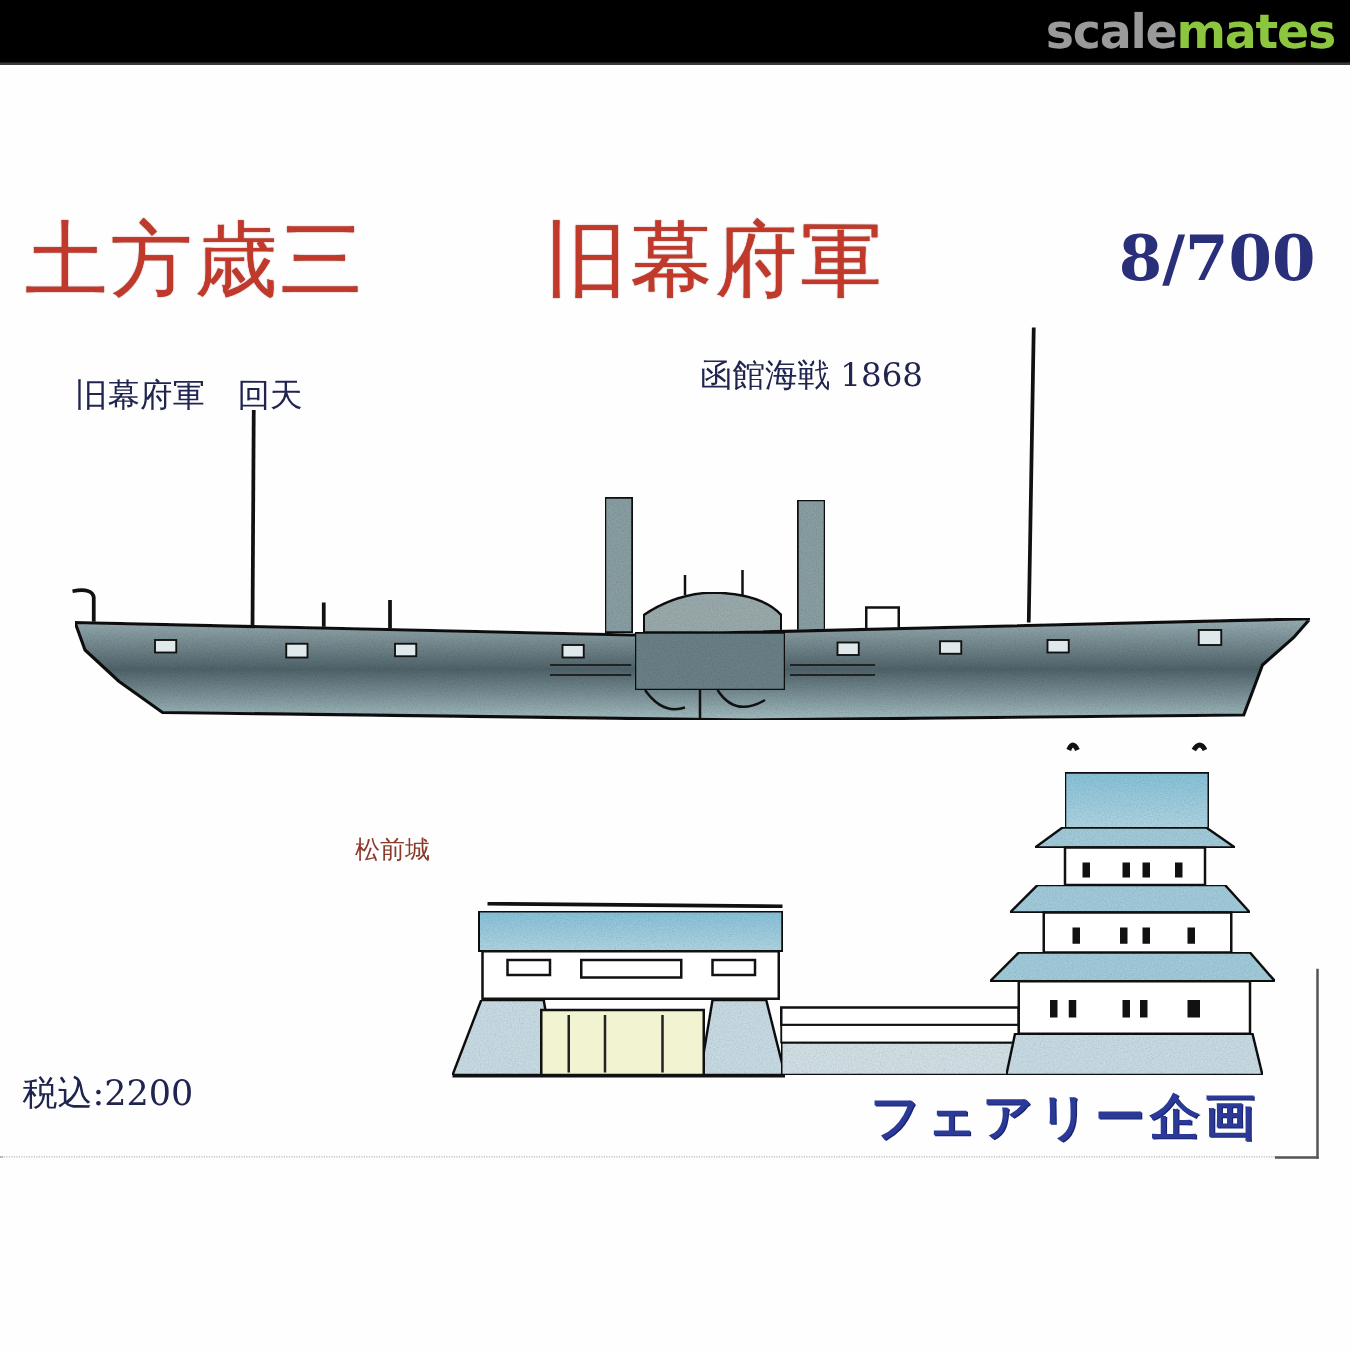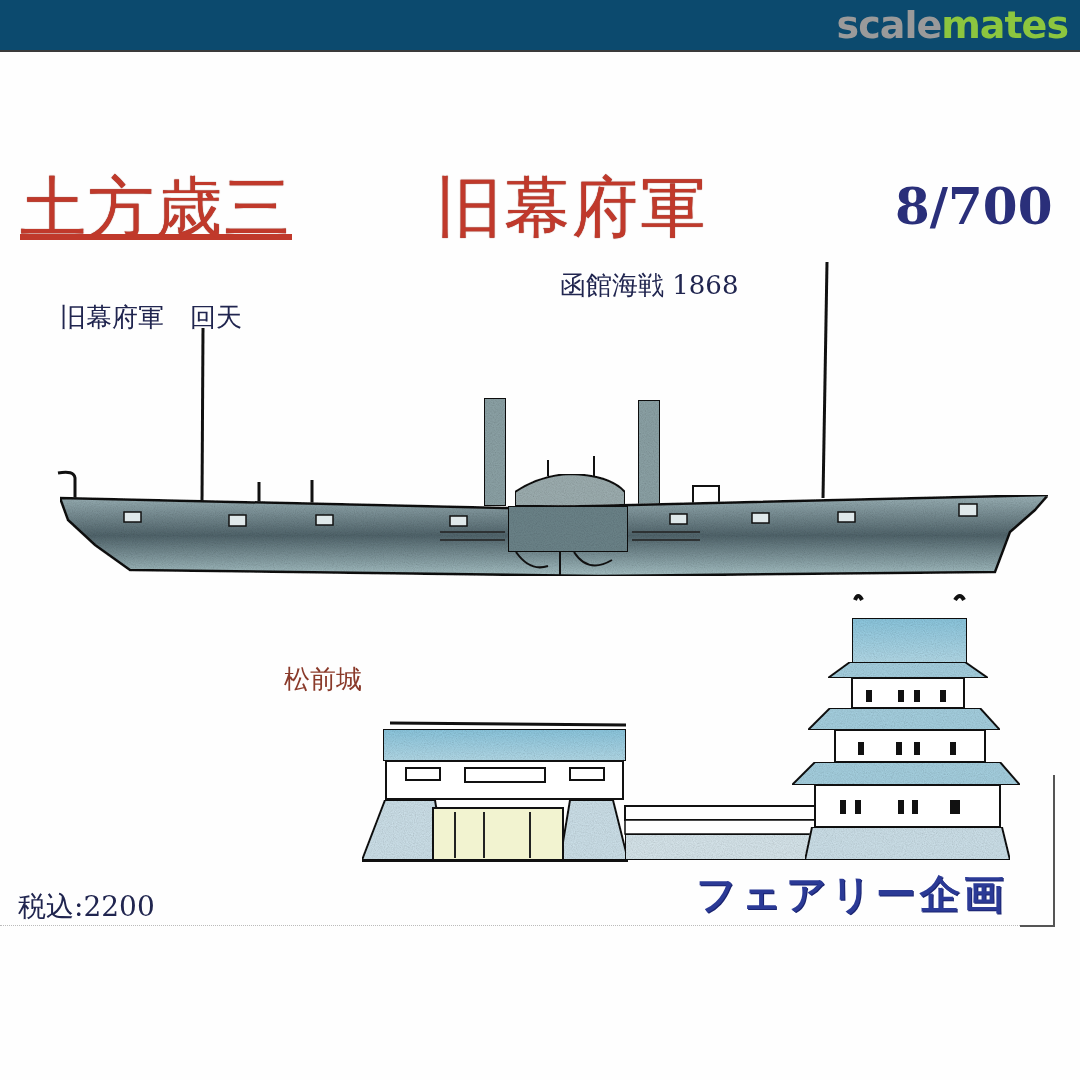--- a/index.html
+++ b/index.html
@@ -3,21 +3,21 @@
   <meta charset="utf-8">
   <style>
     html, body { margin: 0; padding: 0; }
     body {
       width: 1080px; height: 1080px; position: relative; overflow: hidden;
       background: #ffffff;
       font-family: "DejaVu Serif", serif;
     }
     .topbar {
       position: absolute; left: 0; top: 0; width: 1080px; height: 50px;
-      background: #0c4a6e;
+      background: #000000;
       border-bottom: 2px solid #3a3a3a;
     }
     .logo {
       position: absolute; right: 12px; top: 2px;
       font-family: "DejaVu Sans", sans-serif; font-weight: bold;
       font-size: 38px; letter-spacing: -1px; line-height: 46px;
     }
     .logo .a { color: #9a9a9a; }
     .logo .b { color: #8cc63f; }
 
@@ -34,39 +34,39 @@
     .dots-bottom {
       position: absolute; left: 0; top: 925px; width: 1020px; height: 1px;
       border-top: 1px dotted #bbb;
     }
 
     .title-red {
       position: absolute; color: #c0392b; font-family: "DejaVu Serif", serif;
       font-size: 66px; line-height: 80px; letter-spacing: 2px;
       text-shadow: 0 0 1px #7a1e12;
     }
-    .title-left { left: 20px; top: 168px; text-decoration: underline; }
+    .title-left { left: 20px; top: 168px; }
     .title-mid { left: 436px; top: 168px; }
     .scale {
       position: absolute; left: 895px; top: 172px; color: #2a2f7a;
       font-family: "DejaVu Serif", serif; font-size: 50px; line-height: 70px;
       font-weight: bold;
     }
     .sub-navy {
       position: absolute; color: #20254f; font-family: "DejaVu Serif", serif;
       font-size: 26px; line-height: 34px;
     }
     .sub-left { left: 60px; top: 300px; }
-    .sub-right { left: 560px; top: 268px; }
+    .sub-right { left: 560px; top: 284px; }
     .castle-label {
       position: absolute; left: 284px; top: 663px; color: #8a3a2a;
-      font-family: "DejaVu Serif", serif; font-size: 26px; line-height: 32px;
+      font-family: "DejaVu Serif", serif; font-size: 20px; line-height: 32px;
     }
     .price {
-      position: absolute; left: 18px; top: 890px; color: #20254f;
+      position: absolute; left: 18px; top: 858px; color: #20254f;
       font-family: "DejaVu Serif", serif; font-size: 28px; line-height: 34px;
     }
     .maker {
       position: absolute; left: 696px; top: 868px; color: #2b3a96;
       font-family: "DejaVu Sans", sans-serif; font-weight: bold;
       font-size: 40px; line-height: 52px; letter-spacing: 4px;
       text-shadow: 1px 1px 0 #1a2470;
       text-align: center;
     }
     svg.art { position: absolute; left: 0; top: 0; }

